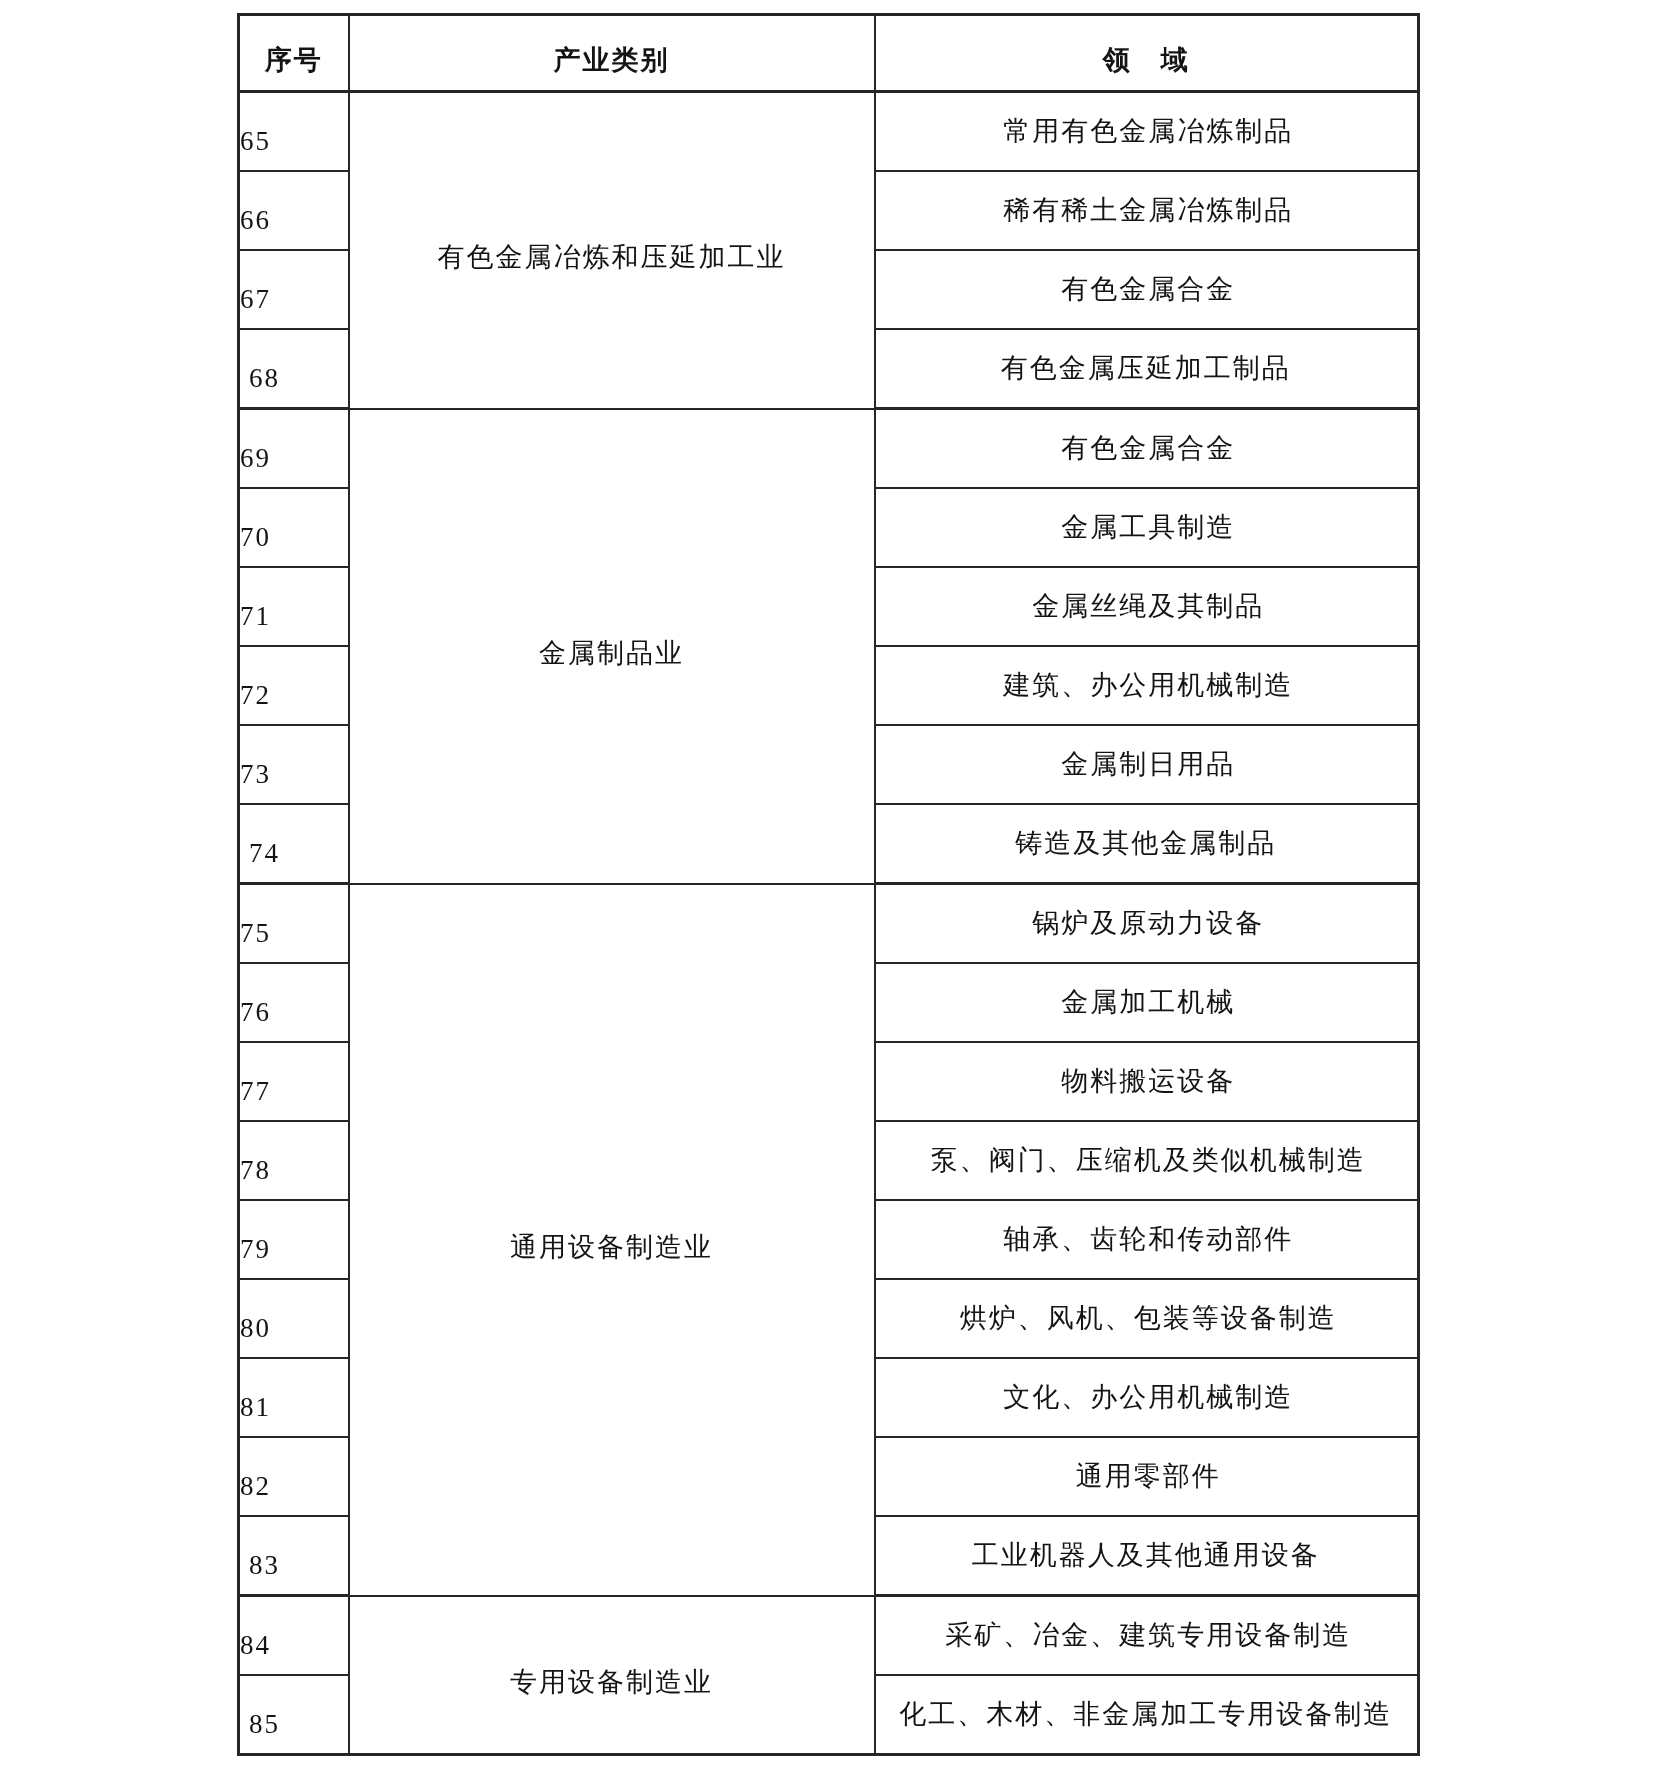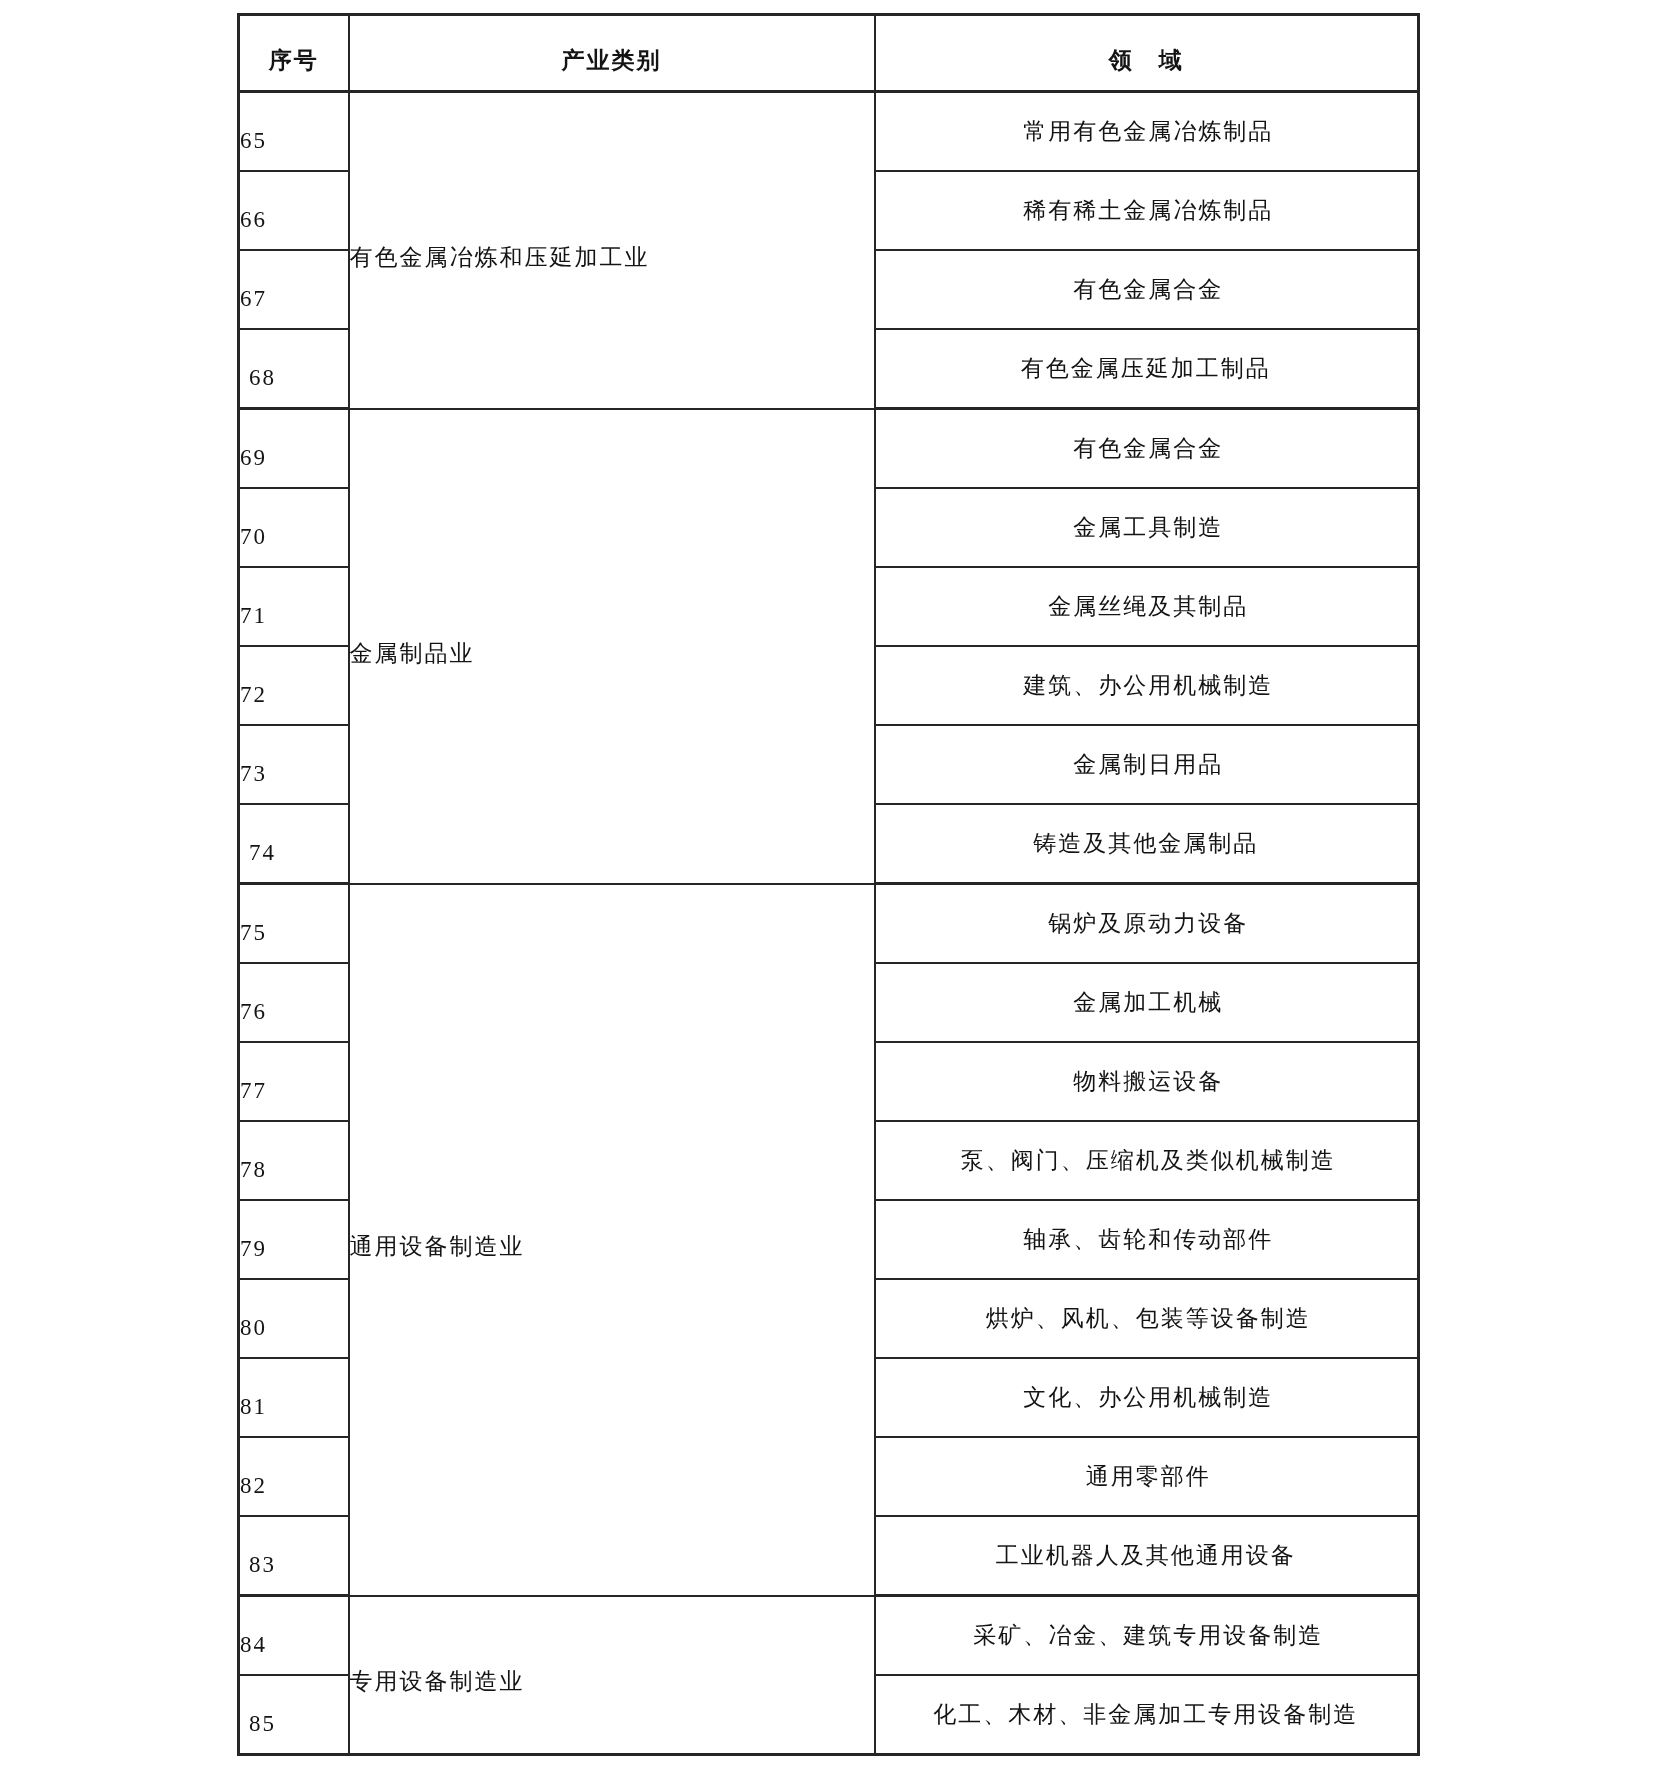--- a/index.html
+++ b/index.html
@@ -22,21 +22,21 @@
     width:1180px;
     border-collapse:collapse;
     table-layout:fixed;
   }
   .doc-table col.c-no{width:110px;}
   .doc-table col.c-cat{width:526px;}
   .doc-table col.c-field{width:544px;}
 
   .doc-table th,.doc-table td{
     border:2px solid var(--line);
-    font-size:23px;
+    font-size:27px;
     letter-spacing:2px;
     color:var(--ink);
     vertical-align:middle;
     overflow:hidden;
   }
   
   .doc-table{border:3px solid var(--line);}
   .doc-table thead th{
     border-bottom-width:3px;
     height:77px;
@@ -45,21 +45,21 @@
     padding-top:14px;
   }
   .doc-table tbody tr{height:77px;}
   .doc-table tbody tr.group-end td{border-bottom-width:3px;padding-left:9px;}
 
   td.no-cell{
     padding-top:20px;
     line-height:1.15;
   }
   td.cat-cell{
-    text-align:left;
+    text-align:center;
     padding-top:16px;
     line-height:1.25;
   }
   td.field-cell{
     text-align:center;
     padding:0 10px 0 14px;
     line-height:77px;
   }
 </style>
 </head>

